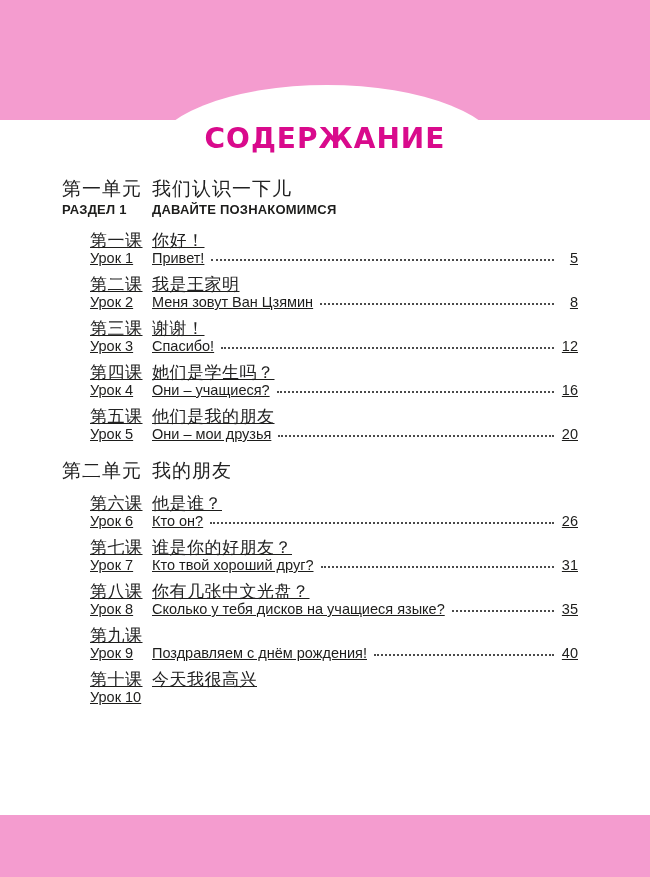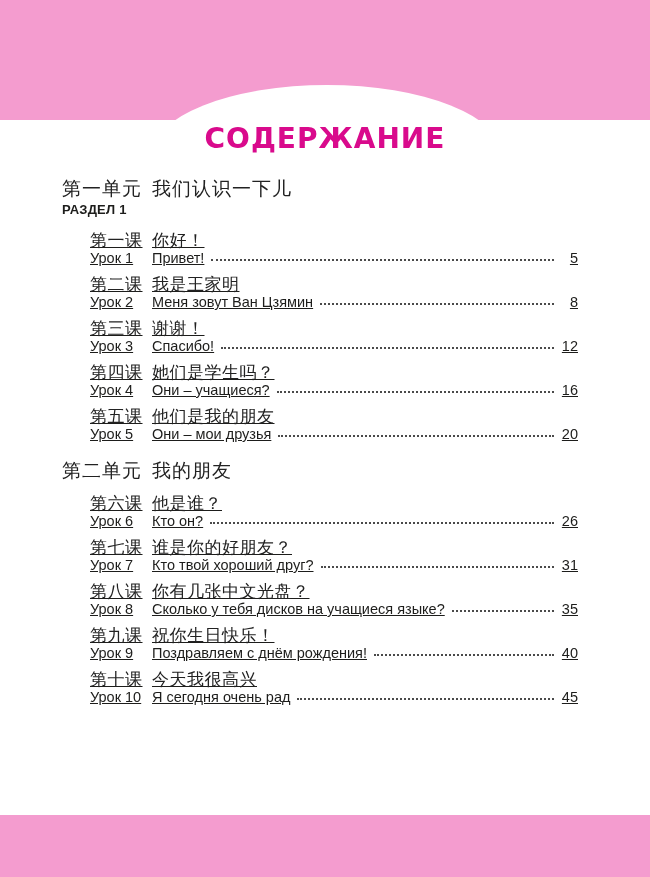--- a/index.html
+++ b/index.html
@@ -95,20 +95,21 @@
   <div class="toc">
 
     <div class="unit-block">
       <div class="unit-header">
         <div class="line zh-line">
           <span class="label zh">第一单元</span>
           <span class="zh">我们认识一下儿</span>
         </div>
         <div class="line ru-line">
           <span class="label">РАЗДЕЛ 1</span>
+          <span>ДАВАЙТЕ ПОЗНАКОМИМСЯ</span>
         </div>
       </div>
 
       <div class="lesson">
         <div class="line zh-line">
           <span class="label zh">第一课</span>
           <span class="zh">你好！</span>
         </div>
         <div class="line ru-line">
           <span class="label">Урок 1</span>
@@ -230,44 +231,38 @@
             <span>Сколько у тебя дисков на учащиеся языке?</span>
             <span class="leader"></span>
             <span class="pagenum">35</span>
           </span>
         </div>
       </div>
 
       <div class="lesson">
         <div class="line zh-line">
           <span class="label zh">第九课</span>
-          <span class="zh">祝你生日快乐！</span>
         </div>
         <div class="line ru-line">
           <span class="label">Урок 9</span>
           <span class="ru-content">
             <span>Поздравляем с днём рождения!</span>
             <span class="leader"></span>
             <span class="pagenum">40</span>
           </span>
         </div>
       </div>
 
       <div class="lesson">
         <div class="line zh-line">
           <span class="label zh">第十课</span>
           <span class="zh">今天我很高兴</span>
         </div>
         <div class="line ru-line">
           <span class="label">Урок 10</span>
-          <span class="ru-content">
-            <span>Я сегодня очень рад</span>
-            <span class="leader"></span>
-            <span class="pagenum">45</span>
-          </span>
         </div>
       </div>
     </div>
 
   </div>
 
   <div class="band-bottom"></div>
 </div>
 
 </body></html>

